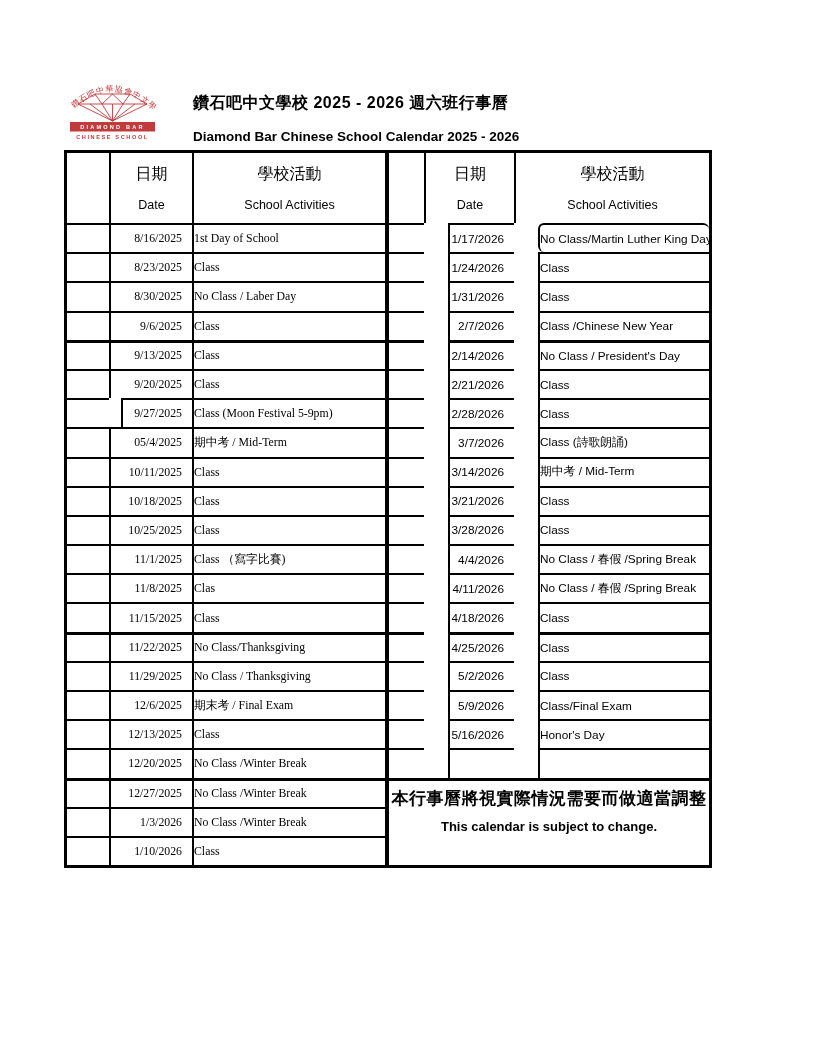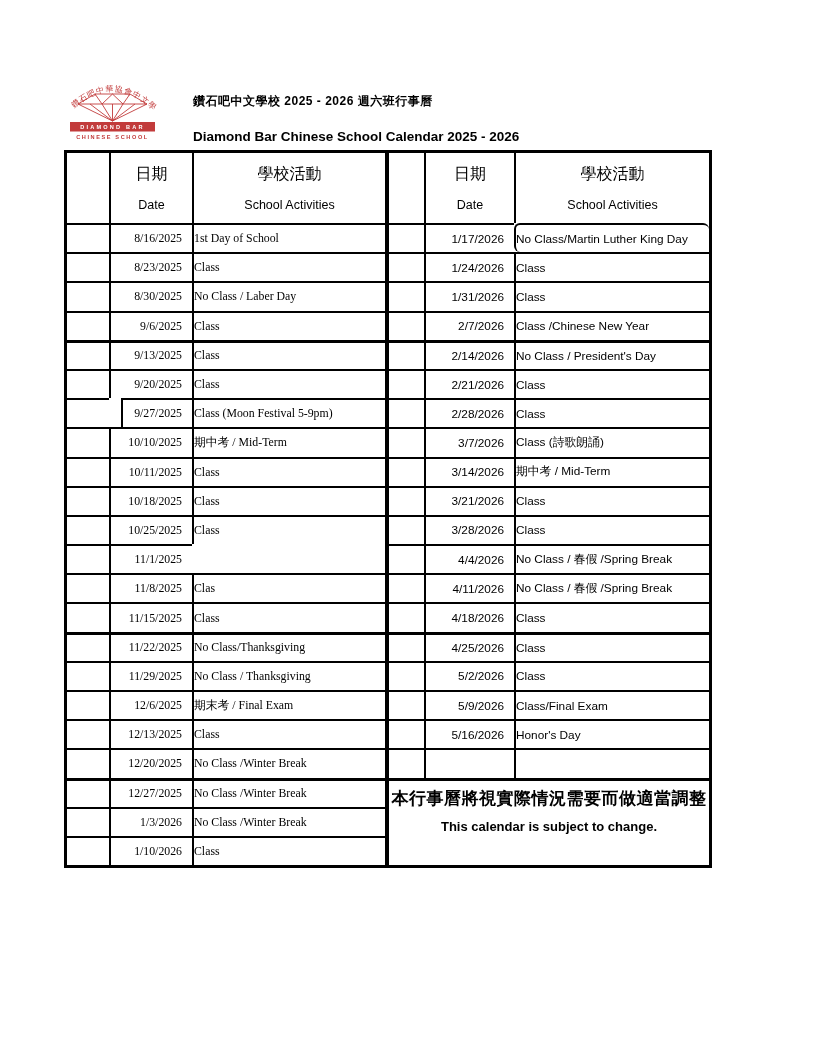--- a/index.html
+++ b/index.html
@@ -8,21 +8,21 @@
     width:816px;height:1056px;
     background:#ffffff;
     font-family:"Liberation Sans","DejaVu Sans",sans-serif;
     color:#000;
     overflow:hidden;
   }
   
   .logo{position:absolute;left:64px;top:74px;width:97px;height:66px;}
   .title-zh{
     position:absolute;left:193px;top:93px;
-    font-size:12px;font-weight:bold;letter-spacing:0.5px;
+    font-size:16px;font-weight:bold;letter-spacing:0.5px;
     font-family:"Liberation Sans","DejaVu Sans",sans-serif;
   }
   .title-en{
     position:absolute;left:193px;top:129px;
     font-size:13.5px;font-weight:bold;
   }
   
   #calendar-grid{
     position:absolute;left:64px;top:150px;
     display:grid;
@@ -40,21 +40,21 @@
     overflow:hidden;
     box-sizing:border-box;
   }
   .row1{border-top:none;}
   .col1{border-left:none;}
   .sep{border-left-width:4px;}       
   .thick-top{border-top-width:3px;}  
   .date{justify-content:flex-end;padding-right:10px;}
   .act{justify-content:flex-start;}
   .lft{font-family:"Liberation Serif","DejaVu Serif",serif;}
-  .rgt{font-family:"Liberation Sans","DejaVu Sans",sans-serif;}
+  .rgt{font-family:"Liberation Sans","DejaVu Sans",sans-serif;margin-left:24px;}
   .hdr{
     flex-direction:column;justify-content:center;align-items:center;
     gap:13px;white-space:normal;text-align:center;
   }
   .hdr .zh{font-size:16px;}
   .hdr .en{font-size:12.5px;}
   .note-box{
     grid-column:4/7;grid-row:21/24;
     border-left-width:4px;border-top-width:3px;
     flex-direction:column;justify-content:flex-start;align-items:center;
@@ -131,33 +131,34 @@
       <div class="cell col1 thick-top" style="grid-area: 6 / 1;"></div>
       <div class="cell date lft thick-top" style="grid-area: 6 / 2;">9/13/2025</div>
       <div class="cell act lft thick-top" style="grid-area: 6 / 3;">Class</div>
       <div class="cell col1" style="grid-area: 7 / 1;"></div>
       <div class="cell date lft" style="grid-area: 7 / 2;">9/20/2025</div>
       <div class="cell act lft" style="grid-area: 7 / 3;">Class</div>
       <div class="cell col1" style="grid-area: 8 / 1;"></div>
       <div class="cell date lft" style="grid-area: 8 / 2; margin-left: 12px;">9/27/2025</div>
       <div class="cell act lft" style="grid-area: 8 / 3;">Class (Moon Festival 5-9pm)</div>
       <div class="cell col1" style="grid-area: 9 / 1;"></div>
-      <div class="cell date lft" style="grid-area: 9 / 2;">10/10/2025</div>
+      <div class="cell date lft" style="grid-area: 9 / 2;">05/4/2025</div>
       <div class="cell act lft" style="grid-area: 9 / 3;">期中考 / Mid-Term</div>
       <div class="cell col1" style="grid-area: 10 / 1;"></div>
       <div class="cell date lft" style="grid-area: 10 / 2;">10/11/2025</div>
       <div class="cell act lft" style="grid-area: 10 / 3;">Class</div>
       <div class="cell col1" style="grid-area: 11 / 1;"></div>
       <div class="cell date lft" style="grid-area: 11 / 2;">10/18/2025</div>
       <div class="cell act lft" style="grid-area: 11 / 3;">Class</div>
       <div class="cell col1" style="grid-area: 12 / 1;"></div>
       <div class="cell date lft" style="grid-area: 12 / 2;">10/25/2025</div>
       <div class="cell act lft" style="grid-area: 12 / 3;">Class</div>
       <div class="cell col1" style="grid-area: 13 / 1;"></div>
       <div class="cell date lft" style="grid-area: 13 / 2;">11/1/2025</div>
+      <div class="cell act lft" style="grid-area: 13 / 3;">Class （寫字比賽)</div>
       <div class="cell col1" style="grid-area: 14 / 1;"></div>
       <div class="cell date lft" style="grid-area: 14 / 2;">11/8/2025</div>
       <div class="cell act lft" style="grid-area: 14 / 3;">Clas</div>
       <div class="cell col1" style="grid-area: 15 / 1;"></div>
       <div class="cell date lft" style="grid-area: 15 / 2;">11/15/2025</div>
       <div class="cell act lft" style="grid-area: 15 / 3;">Class</div>
       <div class="cell col1 thick-top" style="grid-area: 16 / 1;"></div>
       <div class="cell date lft thick-top" style="grid-area: 16 / 2;">11/22/2025</div>
       <div class="cell act lft thick-top" style="grid-area: 16 / 3;">No Class/Thanksgiving</div>
       <div class="cell col1" style="grid-area: 17 / 1;"></div>

